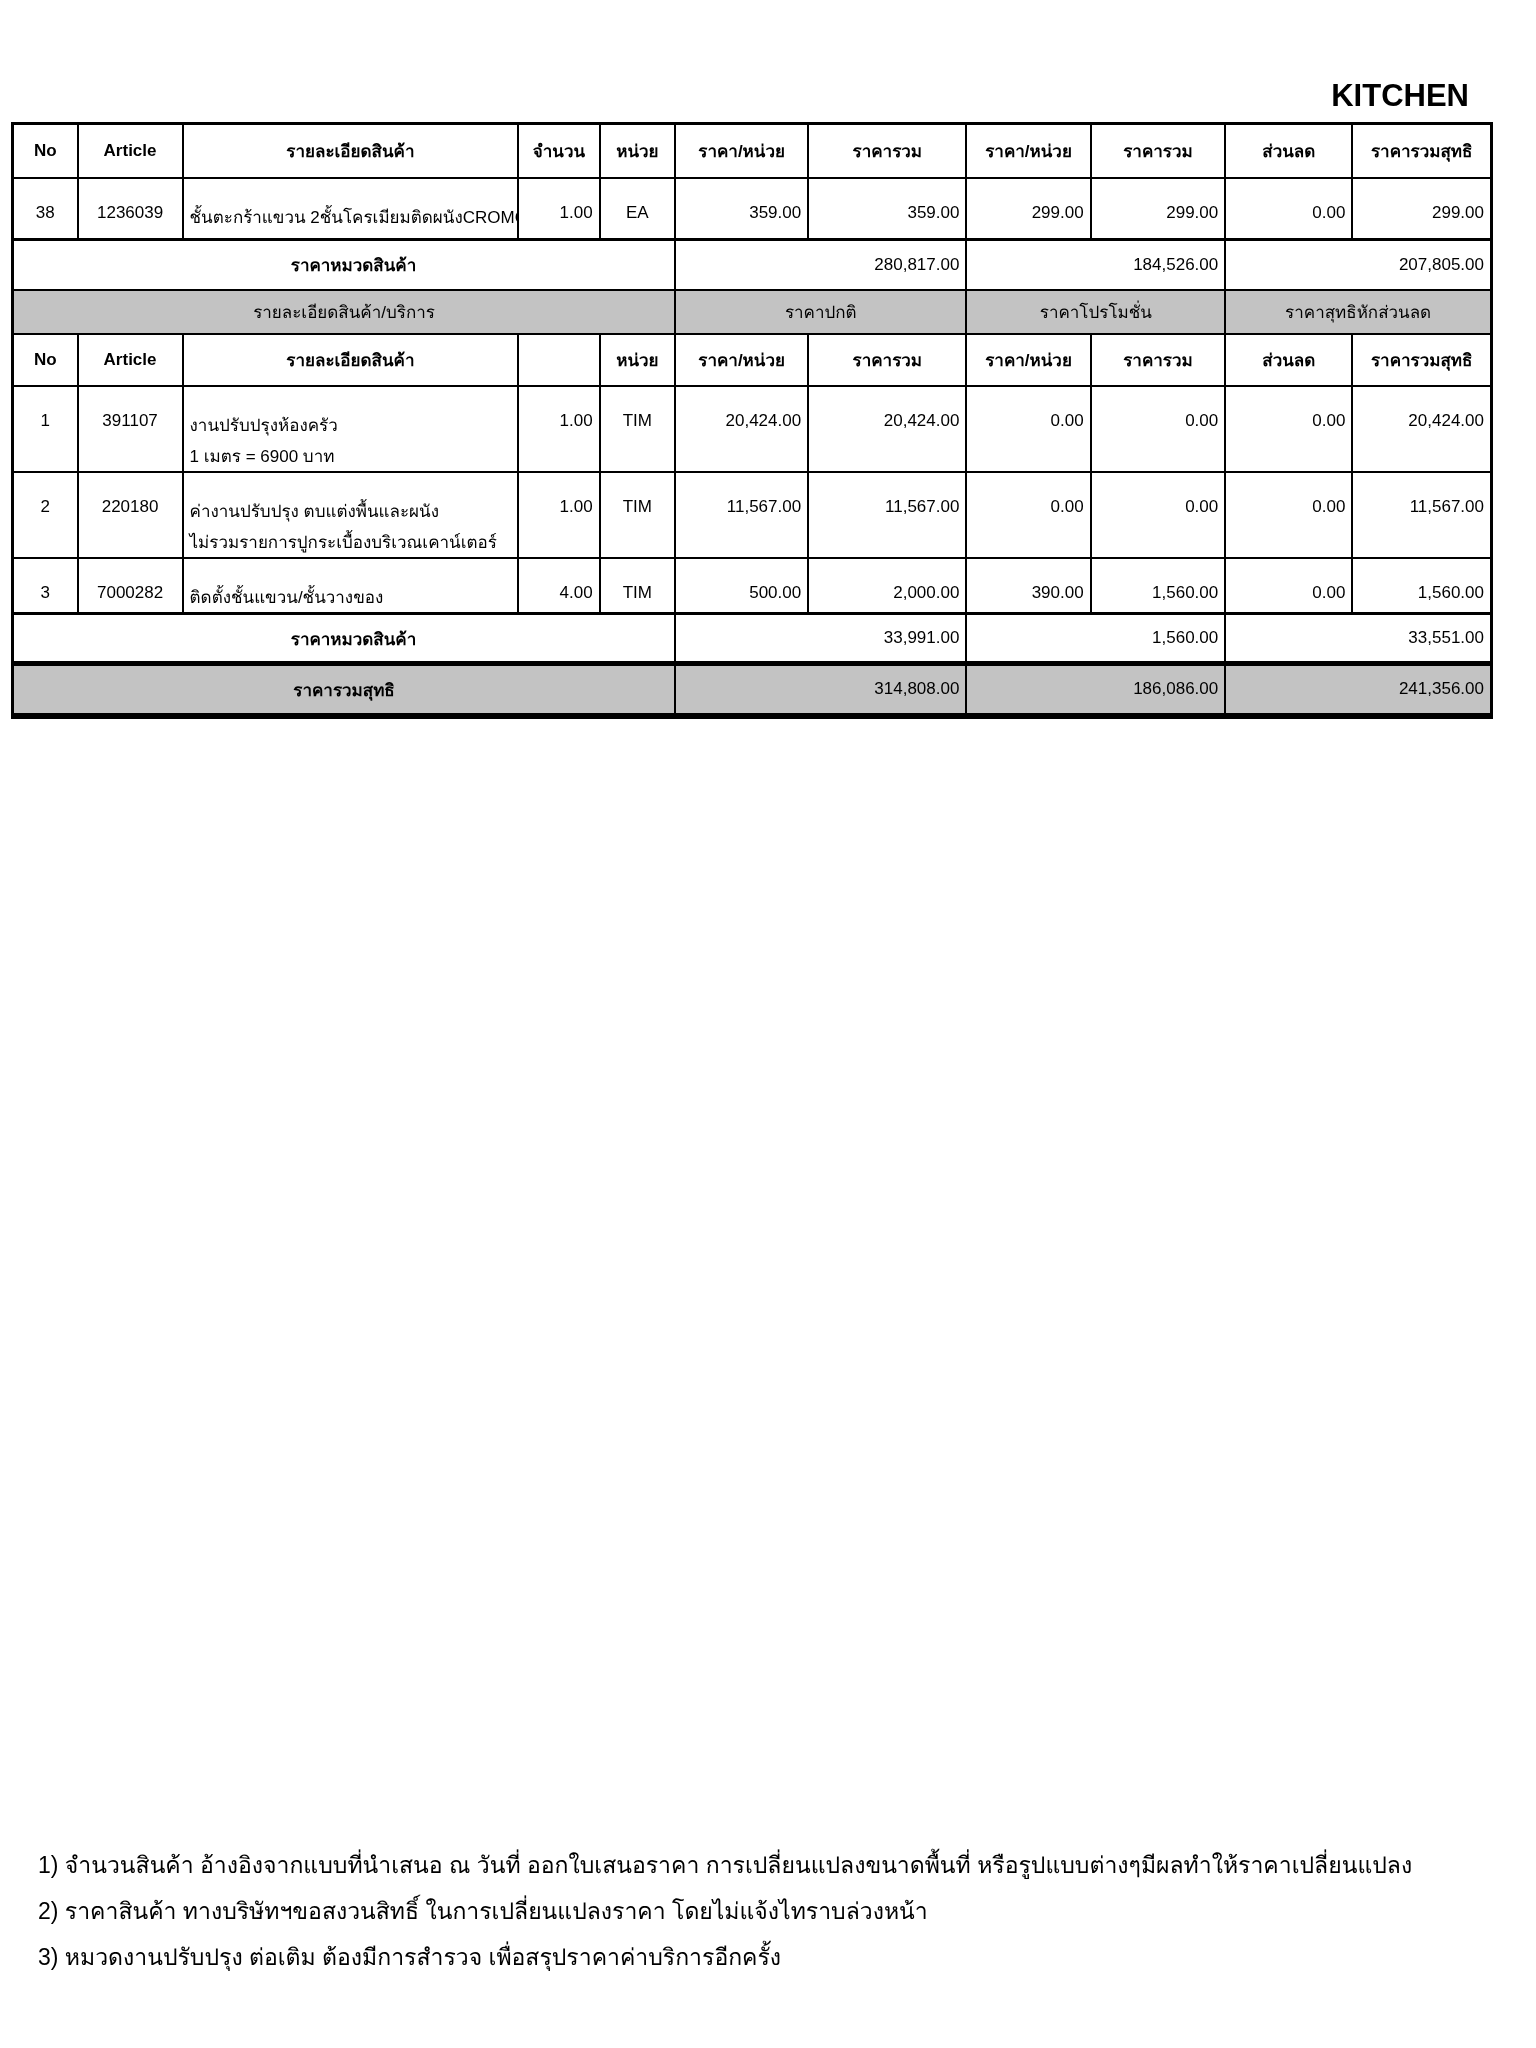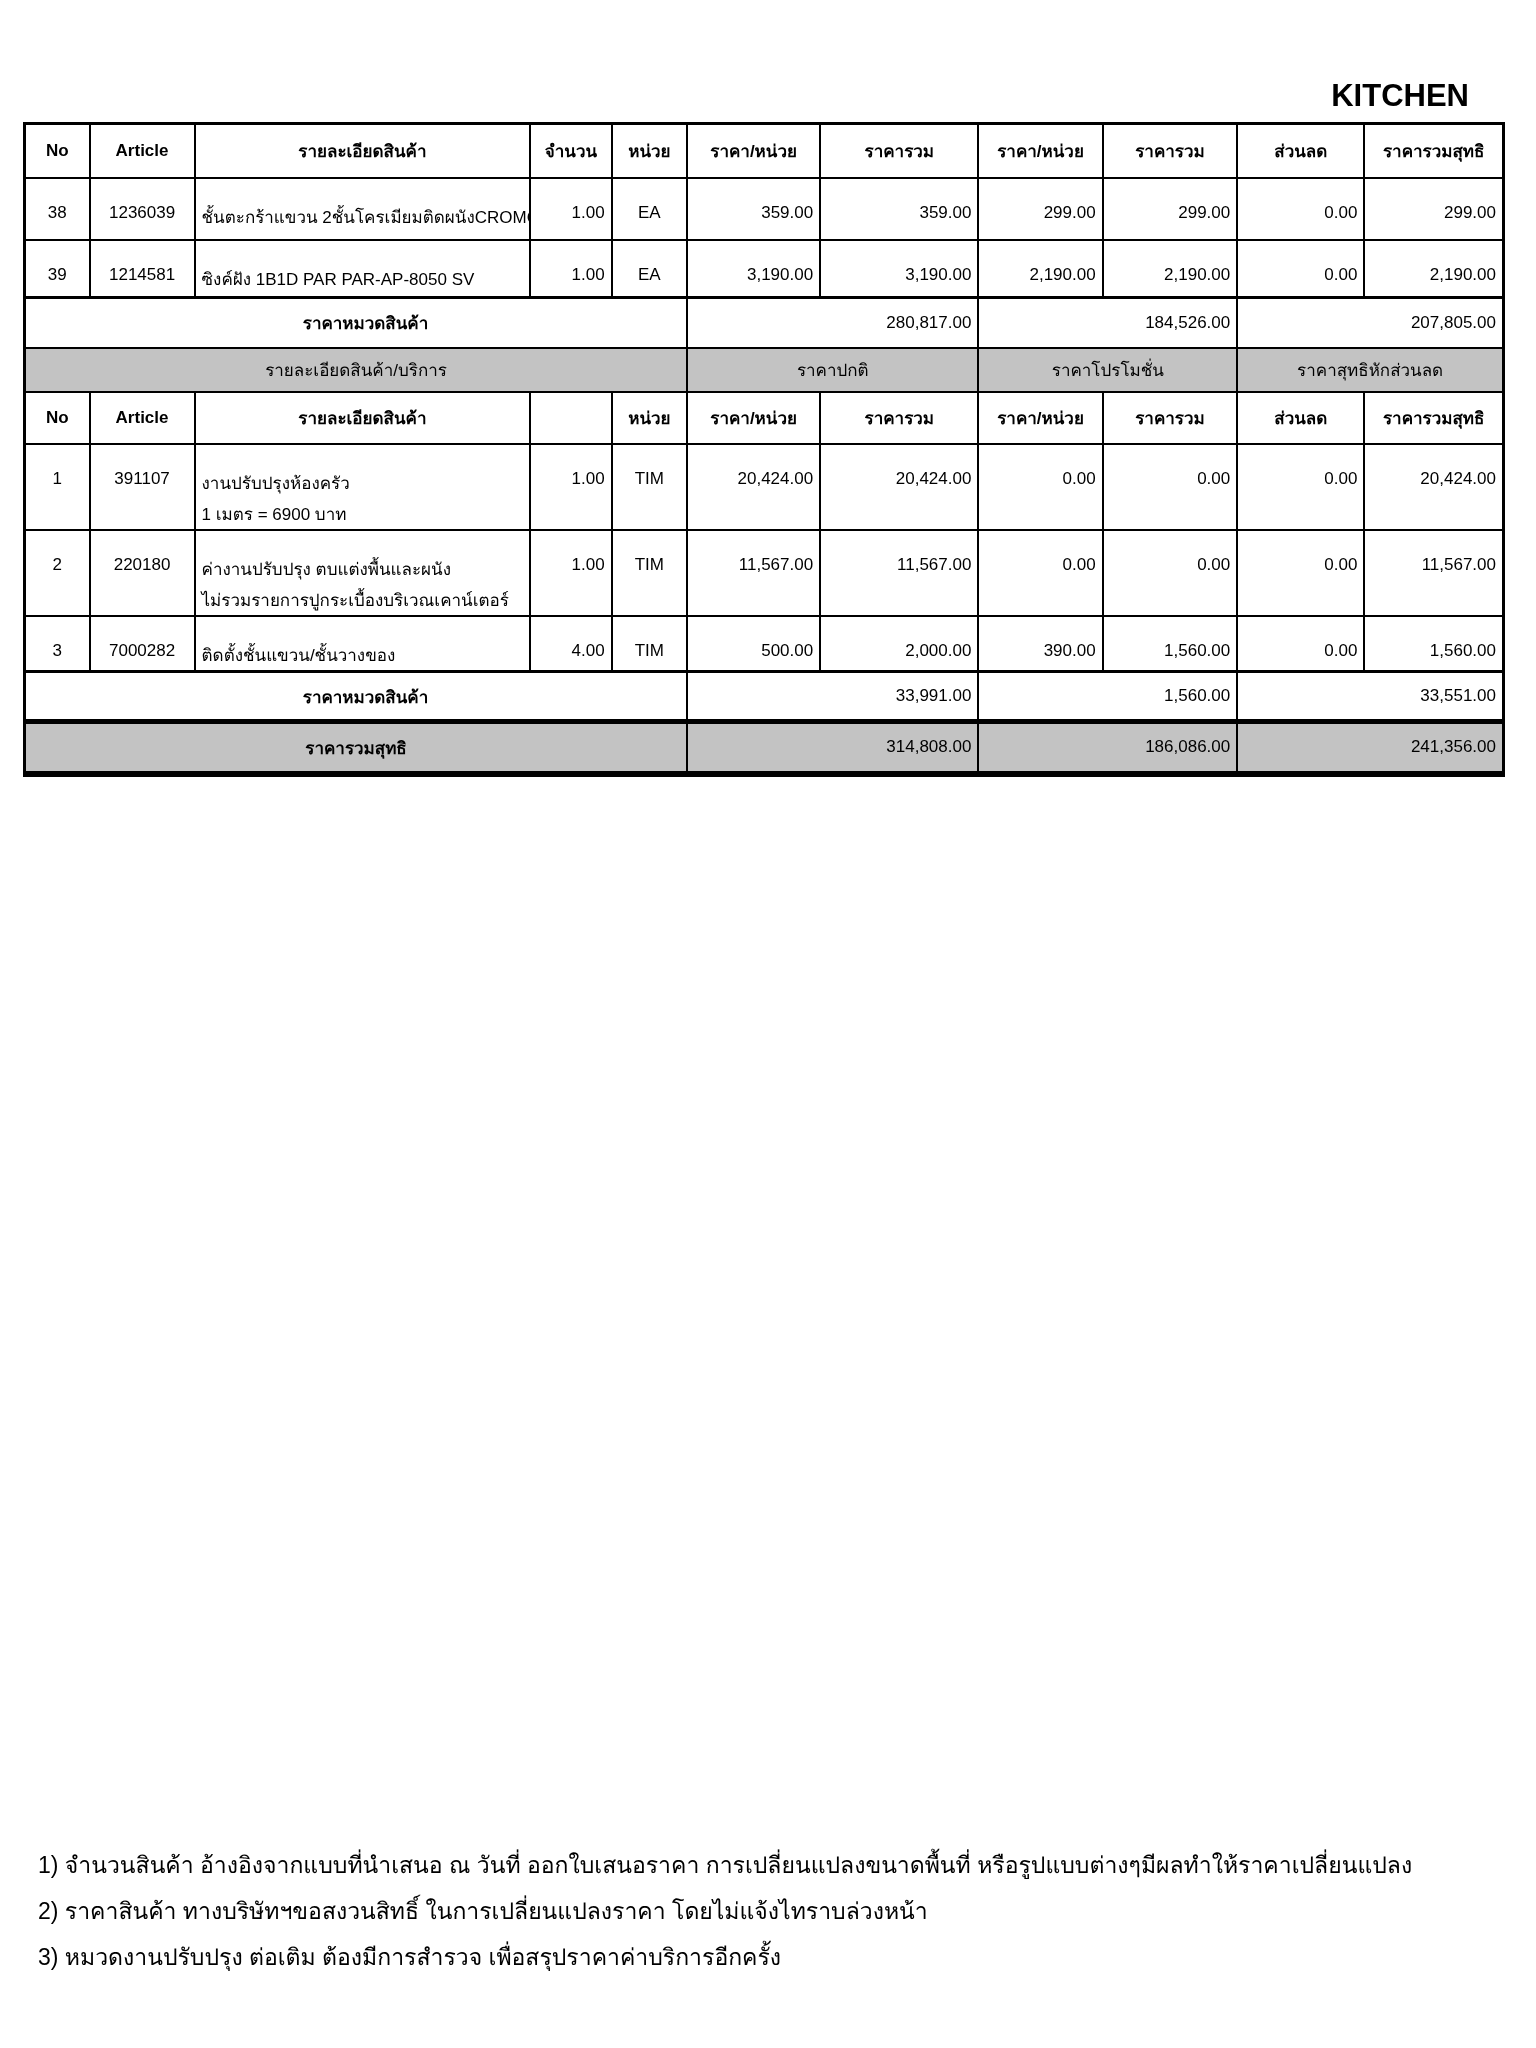--- a/index.html
+++ b/index.html
@@ -18,21 +18,21 @@
   #doc-title{
     position:absolute;
     top:78px;
     right:67px;
     font-size:31px;
     font-weight:bold;
     letter-spacing:0px;
   }
   table.qtable{
     position:absolute;
-    left:23px;
+    left:11px;
     top:122px;
     width:1482px;
     border-collapse:collapse;
     table-layout:fixed;
     font-size:17px;
   }
   table.qtable th, table.qtable td{
     border:2px solid #000000;
     padding:2px 6px;
     overflow:hidden;
@@ -130,33 +130,20 @@
       <td class="num">1.00</td>
       <td class="c-unit">EA</td>
       <td class="num">359.00</td>
       <td class="num">359.00</td>
       <td class="num">299.00</td>
       <td class="num">299.00</td>
       <td class="num">0.00</td>
       <td class="num">299.00</td>
     </tr>
 
-    <tr class="data-row h-row39">
-      <td class="c-no">39</td>
-      <td class="c-article">1214581</td>
-      <td class="c-desc">ซิงค์ฝัง 1B1D PAR PAR-AP-8050  SV</td>
-      <td class="num">1.00</td>
-      <td class="c-unit">EA</td>
-      <td class="num">3,190.00</td>
-      <td class="num">3,190.00</td>
-      <td class="num">2,190.00</td>
-      <td class="num">2,190.00</td>
-      <td class="num">0.00</td>
-      <td class="num">2,190.00</td>
-    </tr>
 
     <tr class="subtotal-row h-subtotal">
       <td class="label" colspan="5">ราคาหมวดสินค้า</td>
       <td class="num" colspan="2">280,817.00</td>
       <td class="num" colspan="2">184,526.00</td>
       <td class="num" colspan="2">207,805.00</td>
     </tr>
 
     <tr class="band-row h-band">
       <th class="band-bg" colspan="5">รายละเอียดสินค้า/บริการ</th>

